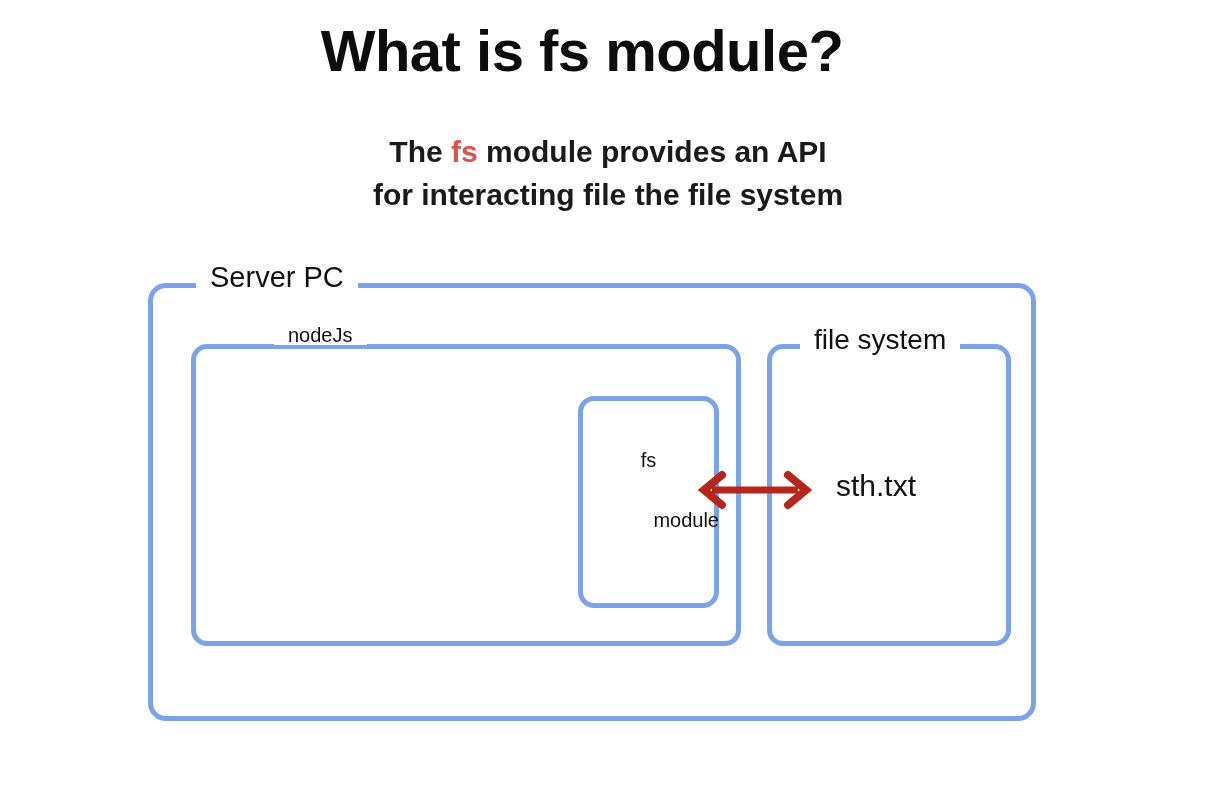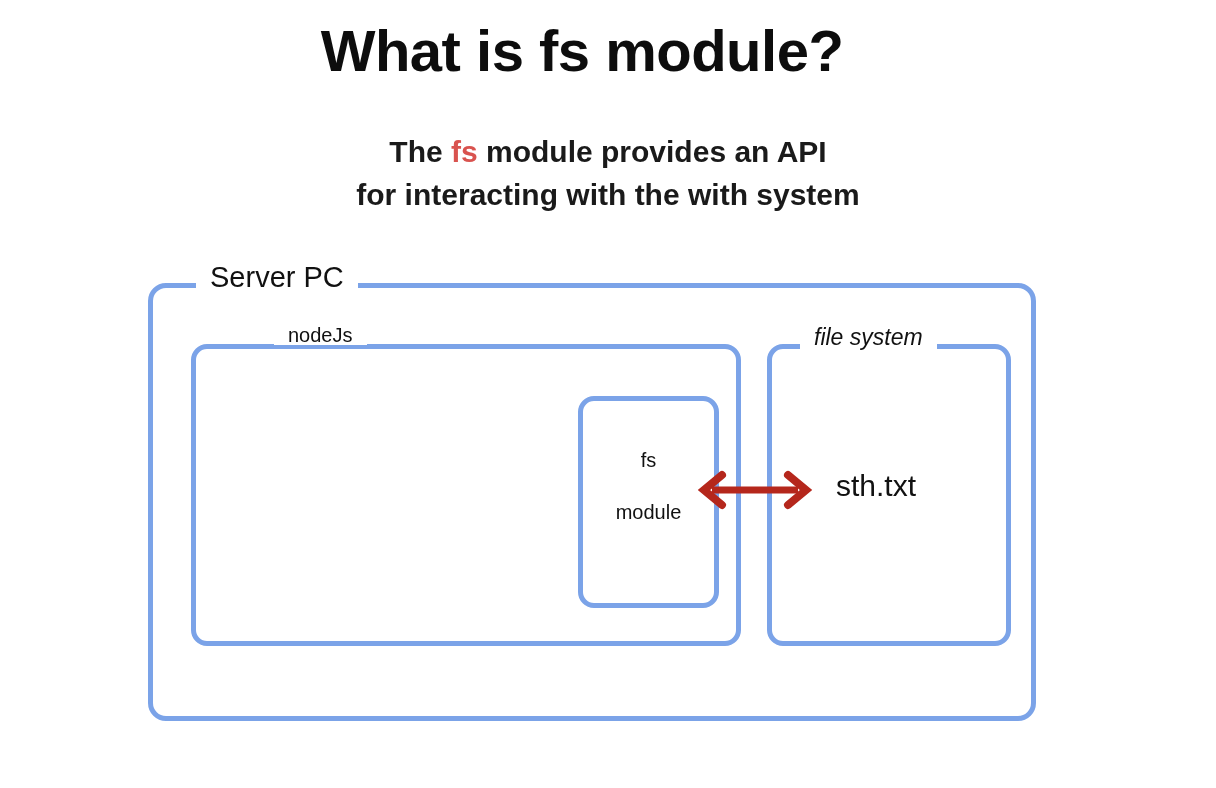--- a/index.html
+++ b/index.html
@@ -115,37 +115,36 @@
     font-size: 29px;
   }
   .legend-nodejs {
     left: 274px;
     top: 325px;
     font-size: 20px;
   }
   .legend-filesystem {
     left: 800px;
     top: 326px;
-    font-size: 23px;
-    font-style: italic;
+    font-size: 28px;
   }
 
   
   .fs-label {
     position: absolute;
     left: 578px;
     top: 450px;
     width: 141px;
     text-align: center;
     font-size: 20px;
     line-height: 1;
     color: #111111;
   }
   .fs-label .l1 { display: block; }
-  .fs-label .l2 { display: block; margin-top: 32px; }
+  .fs-label .l2 { display: block; margin-top: 40px; text-align: right; }
 
   
   .file-label {
     position: absolute;
     left: 836px;
     top: 471px;
     font-size: 30px;
     color: #111111;
     line-height: 1;
     white-space: nowrap;
@@ -160,21 +159,21 @@
     height: 44px;
   }
 </style>
 </head>
 <body>
 
 <div class="slide-title">What is fs module?</div>
 
 <div class="slide-subtitle">
   <div><span>The </span><span class="accent">fs</span><span> module provides an API</span></div>
-  <div>for interacting with the with system</div>
+  <div>for interacting file the file system</div>
 </div>
 
 <div id="diagram">
 
   <div class="box box-server"></div>
   <div class="legend legend-server">Server PC</div>
 
   <div class="box box-nodejs"></div>
   <div class="legend legend-nodejs">nodeJs</div>
 

